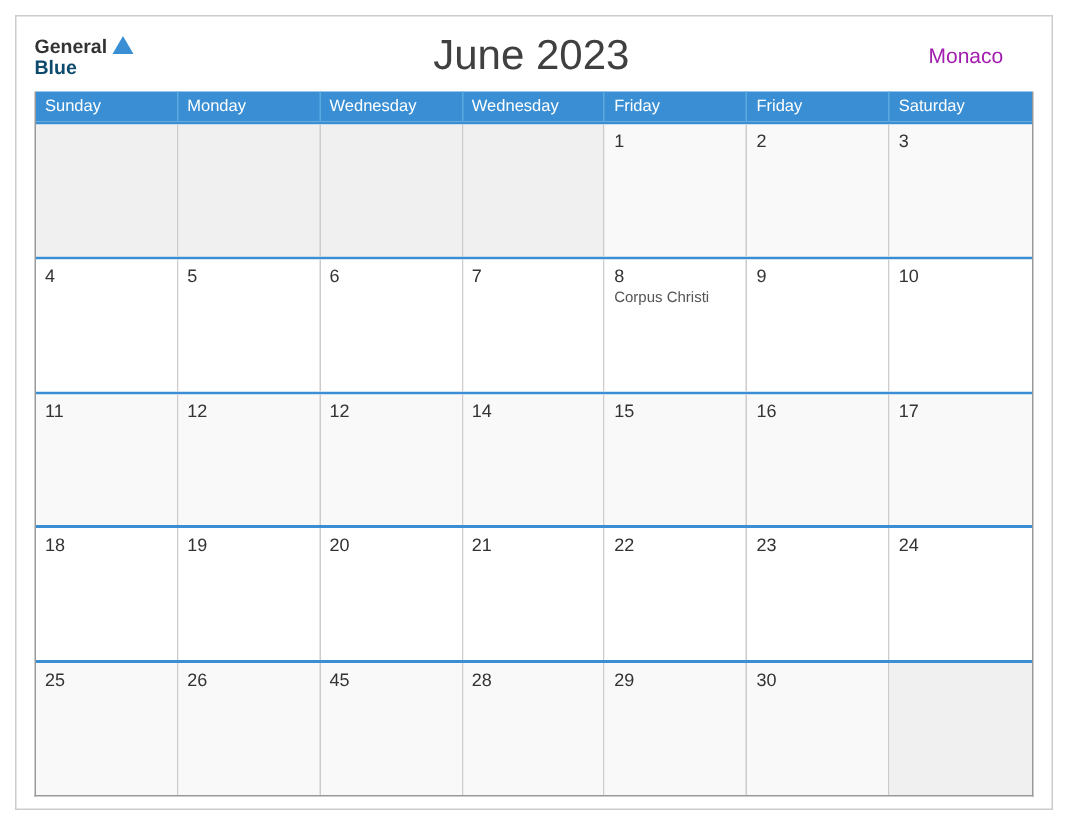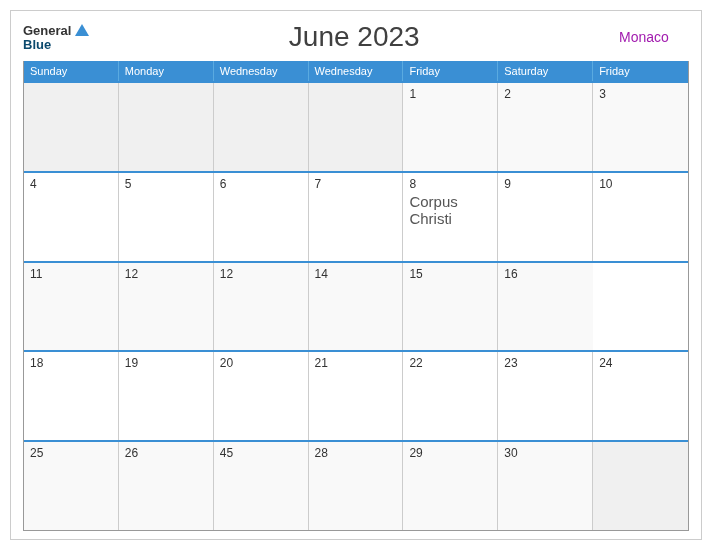--- a/index.html
+++ b/index.html
@@ -135,21 +135,21 @@
       background: #f5f5f5;
     }
 
     .day-number {
       font-size: 12px;
       color: #333;
       display: block;
     }
 
     .holiday-name {
-      font-size: 15px;
+      font-size: 10px;
       color: #555;
       margin-top: 2px;
       display: block;
     }
 
     .week-row:nth-child(odd) .day-cell {
       background: #f9f9f9;
     }
 
     .week-row:nth-child(odd) .day-cell.empty {
@@ -182,22 +182,22 @@
     <div class="country-label">Monaco</div>
   </div>
 
   <div class="calendar-grid">
     <div class="day-headers">
     <div class="day-header">Sunday</div>
         <div class="day-header">Monday</div>
         <div class="day-header">Wednesday</div>
         <div class="day-header">Wednesday</div>
         <div class="day-header">Friday</div>
+        <div class="day-header">Friday</div>
         <div class="day-header">Saturday</div>
-        <div class="day-header">Friday</div>
       </div>
     <div class="weeks-container">
     <div class="week-row">
           <div class="day-cell empty"></div>
           <div class="day-cell empty"></div>
           <div class="day-cell empty"></div>
           <div class="day-cell empty"></div>
           <div class="day-cell">
             <span class="day-number">1</span>
           </div>
@@ -244,20 +244,23 @@
           </div>
           <div class="day-cell">
             <span class="day-number">14</span>
           </div>
           <div class="day-cell">
             <span class="day-number">15</span>
           </div>
           <div class="day-cell">
             <span class="day-number">16</span>
           </div>
+          <div class="day-cell">
+            <span class="day-number">17</span>
+          </div>
         </div>
         <div class="week-row">
           <div class="day-cell">
             <span class="day-number">18</span>
           </div>
           <div class="day-cell">
             <span class="day-number">19</span>
           </div>
           <div class="day-cell">
             <span class="day-number">20</span>

